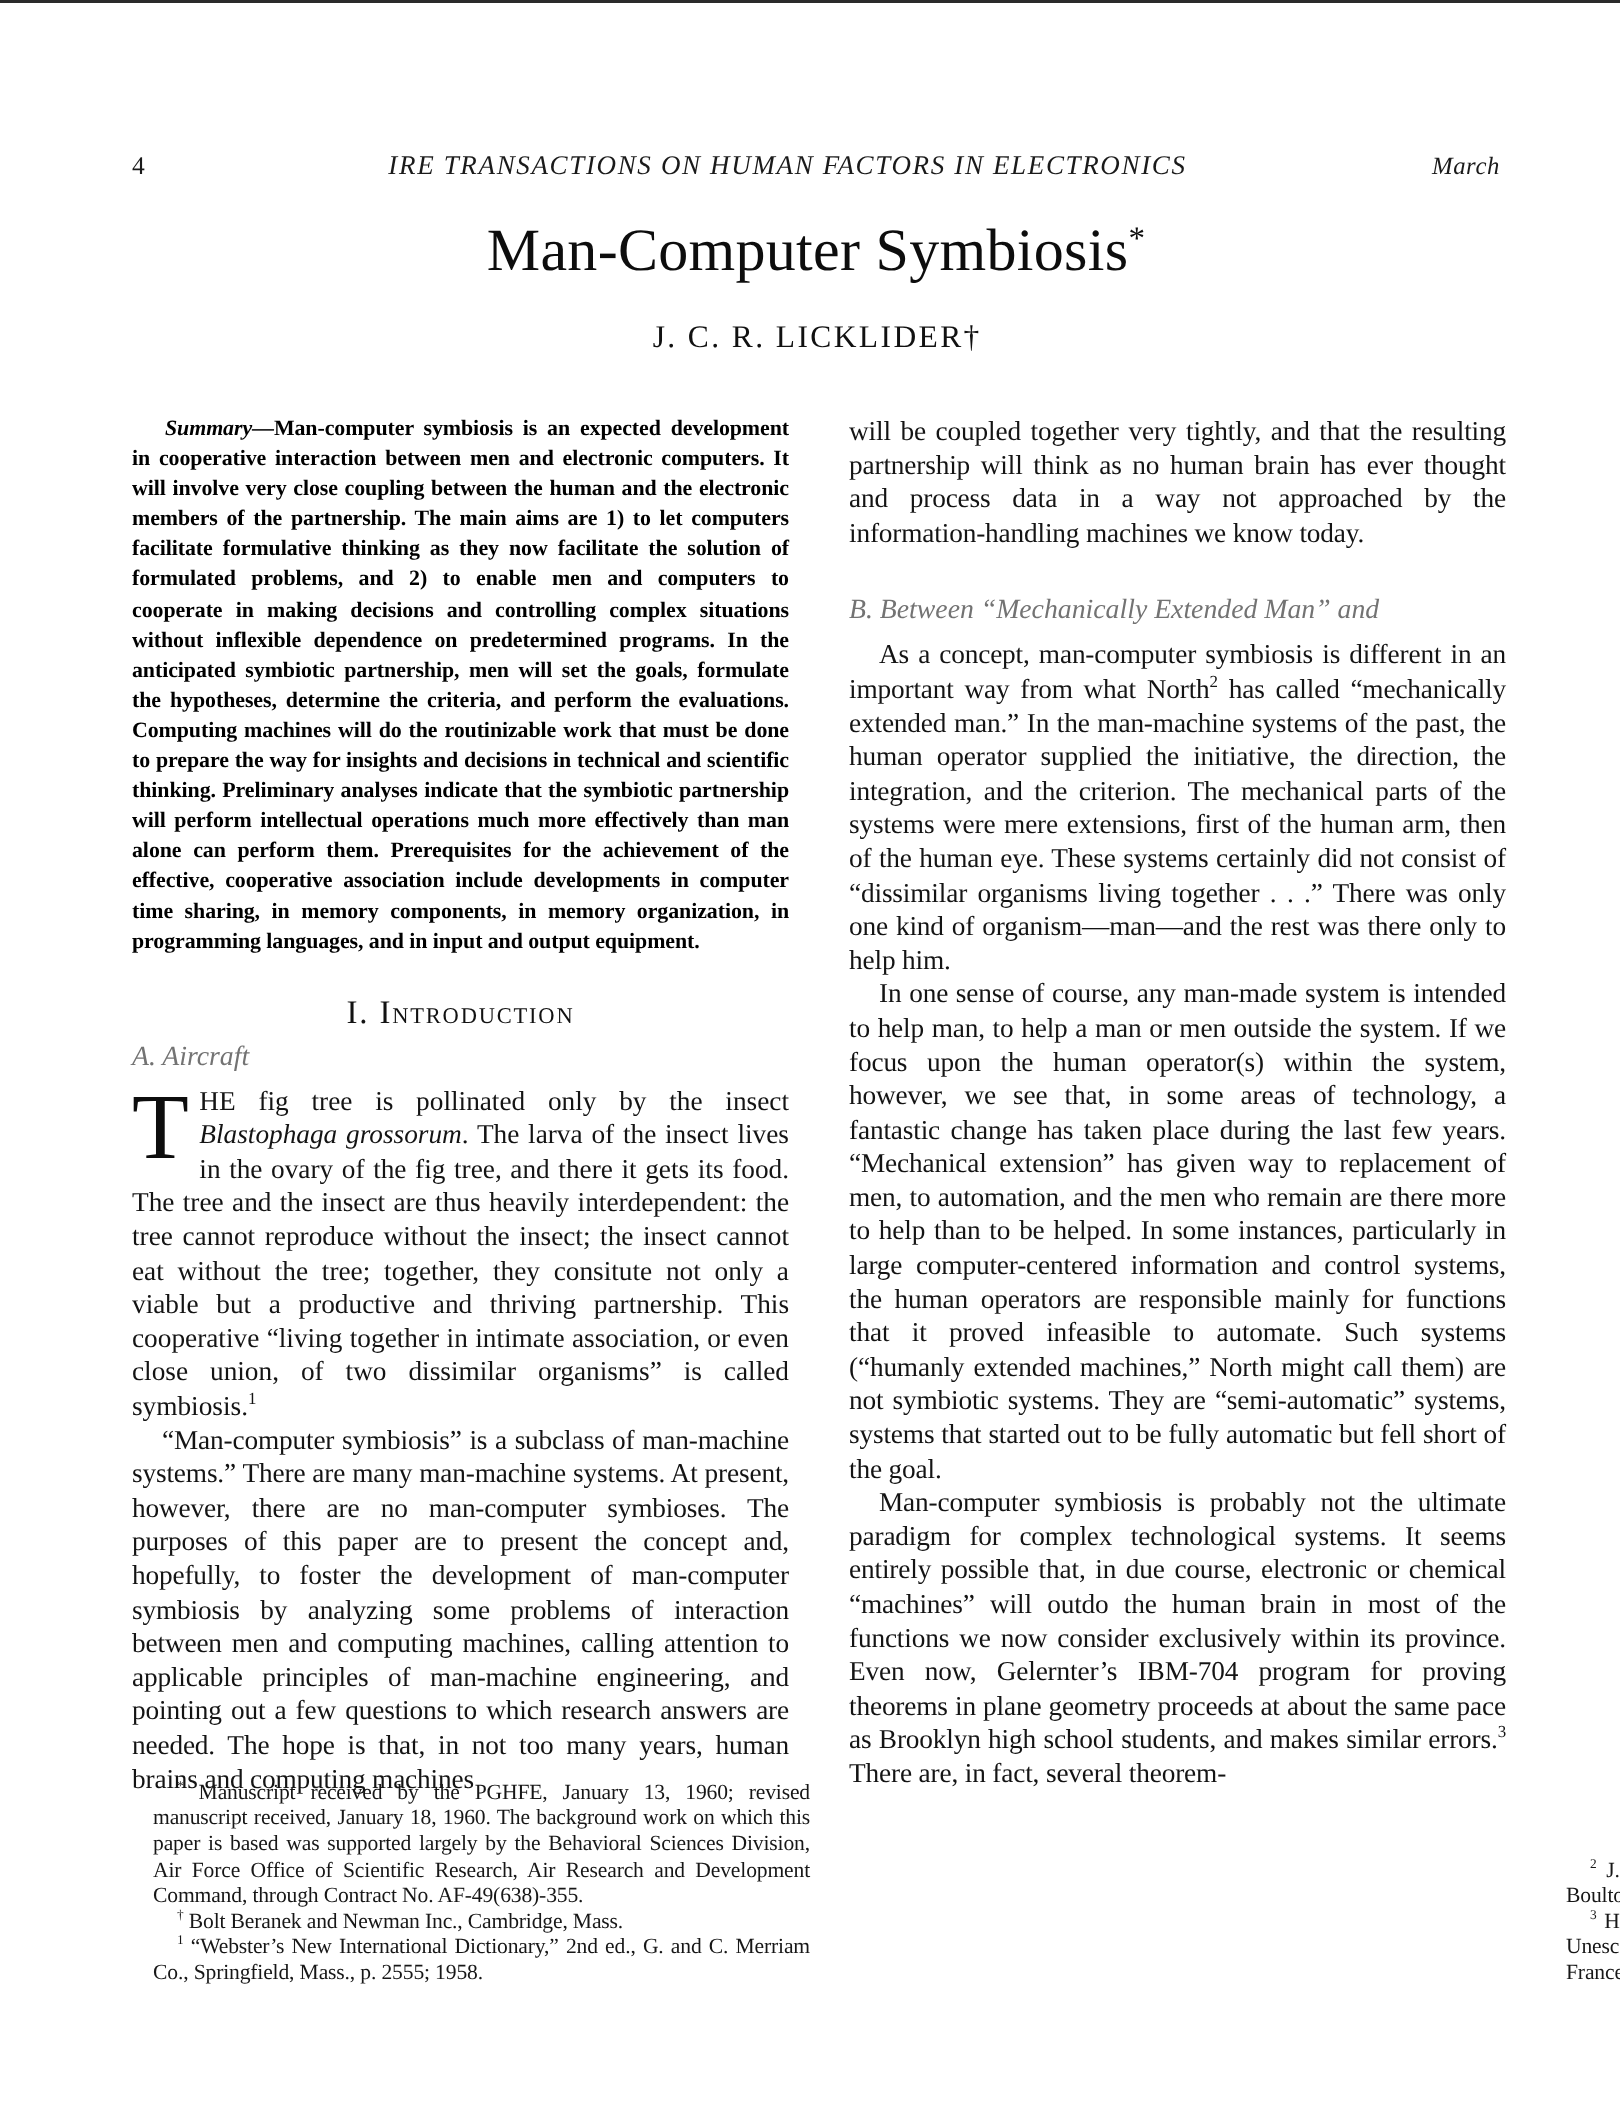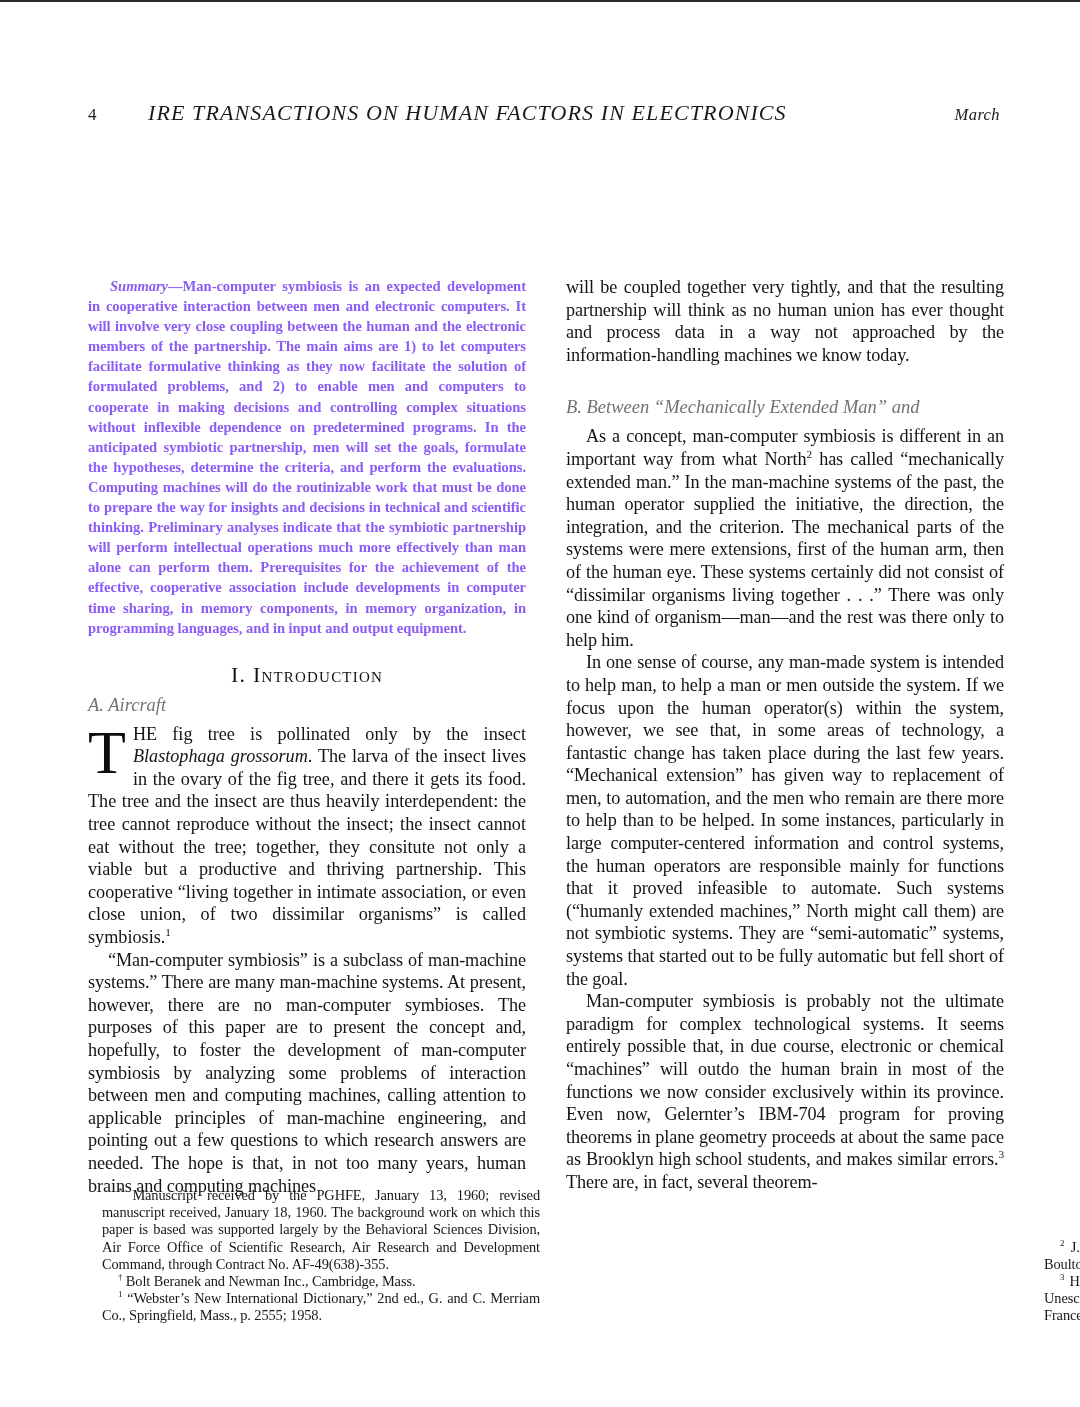--- a/index.html
+++ b/index.html
@@ -50,22 +50,23 @@
     color: #1a1a1a;
   }
   .running-head .folio {
     font-style: normal;
     font-size: 17px;
     width: 60px;
     text-align: left;
   }
   .running-head .journal {
     flex: 1;
+    text-align: center;
     letter-spacing: 1.1px;
-    font-size: 22px;
+    font-size: 18px;
     padding-right: 18px;
   }
   .running-head .month {
     width: 80px;
     text-align: right;
     font-size: 16.5px;
   }
 
   
   .title-block {
@@ -122,21 +123,21 @@
   }
 
   
   .summary {
     font-family: "Liberation Serif", "DejaVu Serif", serif;
     font-weight: bold;
     font-size: 14.6px;
     line-height: 20.1px;
     text-indent: 22px;
     letter-spacing: -0.05px;
-    color: #8b5cf6;
+    color: #000000;
   }
   .summary .lead {
     font-style: italic;
     font-weight: bold;
   }
 
   
   .body-text {
     font-size: 18.2px;
     line-height: 22.6px;
@@ -227,20 +228,24 @@
 <div class="scan-top-edge"></div>
 
 <div class="page">
 
   <div class="running-head">
     <span class="folio">4</span>
     <span class="journal">IRE TRANSACTIONS ON HUMAN FACTORS IN ELECTRONICS</span>
     <span class="month">March</span>
   </div>
 
+  <div class="title-block">
+    <h1 class="paper-title"><span>Man-Computer Symbiosis</span><span class="star">*</span></h1>
+    <div class="byline"><span>J. C. R. LICKLIDER</span><span class="dagger">†</span></div>
+  </div>
 
   <div class="columns">
 
     <div class="col col-left">
 
       <p class="summary"><span class="lead">Summary</span><span>—</span><span>Man-computer symbiosis is an expected development in cooperative interaction between men and electronic computers. It will involve very close coupling between the human and the electronic members of the partnership. The main aims are 1) to let computers facilitate formulative thinking as they now facilitate the solution of formulated problems, and 2) to enable men and computers to cooperate in making decisions and controlling complex situations without inflexible dependence on predetermined programs. In the anticipated symbiotic partnership, men will set the goals, formulate the hypotheses, determine the criteria, and perform the evaluations. Computing machines will do the routinizable work that must be done to prepare the way for insights and decisions in technical and scientific thinking. Preliminary analyses indicate that the symbiotic partnership will perform intellectual operations much more effectively than man alone can perform them. Prerequisites for the achievement of the effective, cooperative association include developments in computer time sharing, in memory components, in memory organization, in programming languages, and in input and output equipment.</span></p>
 
       <div class="sec-head">I. Introduction</div>
 
       <div class="sub-head first">A. Aircraft</div>
@@ -251,21 +256,21 @@
 
       <div class="footnotes fn-left">
         <p><sup>*</sup>&nbsp;<span>Manuscript received by the PGHFE, January 13, 1960; revised manuscript received, January 18, 1960. The background work on which this paper is based was supported largely by the Behavioral Sciences Division, Air Force Office of Scientific Research, Air Research and Development Command, through Contract No. AF-49(638)-355.</span></p>
         <p><sup>†</sup>&nbsp;<span>Bolt Beranek and Newman Inc., Cambridge, Mass.</span></p>
         <p><sup>1</sup>&nbsp;<span>“Webster’s New International Dictionary,” 2nd ed., G. and C. Merriam Co., Springfield, Mass., p. 2555; 1958.</span></p>
       </div>
     </div>
 
     <div class="col col-right">
 
-      <p class="body-text noindent">will be coupled together very tightly, and that the resulting partnership will think as no human union has ever thought and process data in a way not approached by the information-handling machines we know today.</p>
+      <p class="body-text noindent">will be coupled together very tightly, and that the resulting partnership will think as no human brain has ever thought and process data in a way not approached by the information-handling machines we know today.</p>
 
       <div class="sub-head spaced">
         <div>B. Between “Mechanically Extended Man” and</div>
       </div>
 
       <p class="body-text"><span>As a concept, man-computer symbiosis is different in an important way from what North</span><sup>2</sup><span> has called “mechanically extended man.” In the man-machine systems of the past, the human operator supplied the initiative, the direction, the integration, and the criterion. The mechanical parts of the systems were mere extensions, first of the human arm, then of the human eye. These systems certainly did not consist of “dissimilar organisms living together . . .” There was only one kind of organism—man—and the rest was there only to help him.</span></p>
 
       <p class="body-text">In one sense of course, any man-made system is intended to help man, to help a man or men outside the system. If we focus upon the human operator(s) within the system, however, we see that, in some areas of technology, a fantastic change has taken place during the last few years. “Mechanical extension” has given way to replacement of men, to automation, and the men who remain are there more to help than to be helped. In some instances, particularly in large computer-centered information and control systems, the human operators are responsible mainly for functions that it proved infeasible to automate. Such systems (“humanly extended machines,” North might call them) are not symbiotic systems. They are “semi-automatic” systems, systems that started out to be fully automatic but fell short of the goal.</p>
 
       <p class="body-text"><span>Man-computer symbiosis is probably not the ultimate paradigm for complex technological systems. It seems entirely possible that, in due course, electronic or chemical “machines” will outdo the human brain in most of the functions we now consider exclusively within its province. Even now, Gelernter’s IBM-704 program for proving theorems in plane geometry proceeds at about the same pace as Brooklyn high school students, and makes similar errors.</span><sup>3</sup><span> There are, in fact, several theorem-</span></p>

